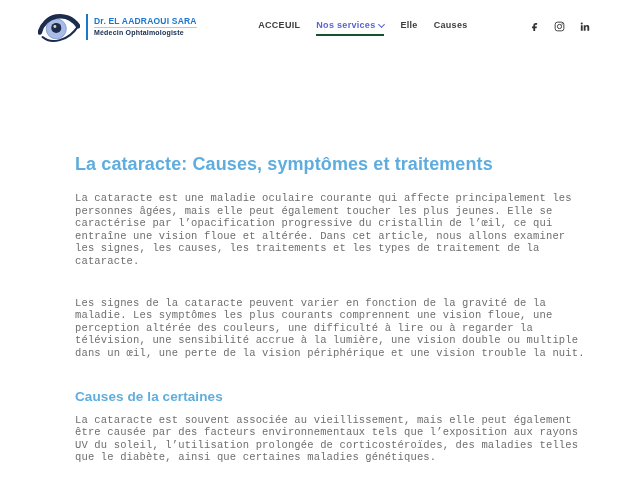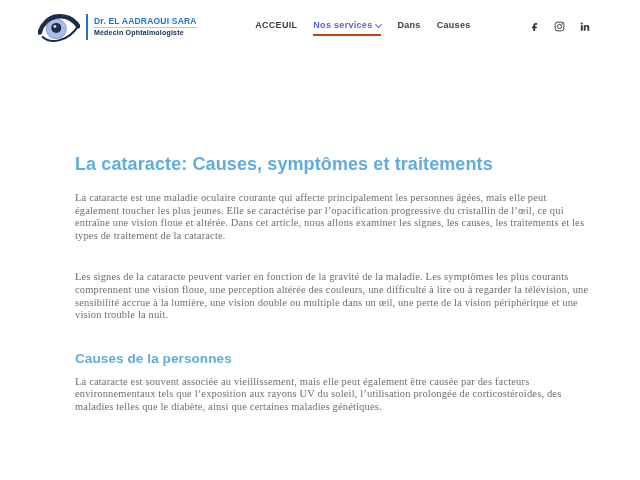--- a/index.html
+++ b/index.html
@@ -29,42 +29,42 @@
     border-top: 1px solid #b9c6db; padding-top: 1px; margin-top: 1px;
     white-space: nowrap;
   }
 
   .nav { display: flex; align-items: flex-start; gap: 16px; margin-top: 11px; }
   .nav-item {
     font-size: 9px; font-weight: bold; color: #3d3d3d; letter-spacing: 0.3px;
     cursor: pointer; white-space: nowrap; padding-bottom: 4px;
     display: flex; align-items: center; gap: 4px;
   }
-  .nav-item.active { color: #5c63d2; border-bottom: 2px solid #c2410c; }
+  .nav-item.active { color: #5c63d2; border-bottom: 2px solid #14532d; }
   .chevron {
     width: 5px; height: 5px; display: inline-block; margin-top: -2px;
     border-right: 1.5px solid #5c63d2; border-bottom: 1.5px solid #5c63d2;
     transform: rotate(45deg);
   }
 
   .social { display: flex; align-items: center; gap: 14px; margin-top: 12px; }
   .social-icon { width: 11px; height: 11px; cursor: pointer; display: block; }
 
   
   .article {
     width: 515px;
     margin: 96px 12px 0 75px;
   }
   .article-title {
     font-size: 18px; font-weight: bold; color: #5fadde;
     letter-spacing: 0.1px;
     margin-bottom: 17px;
   }
   .article p {
-    font-family: Liberation Serif, serif;
+    font-family: Liberation Mono, monospace;
     font-size: 10.5px;
     line-height: 12.6px;
     color: #6f6f6f;
     letter-spacing: 0.15px;
     margin-bottom: 29px;
   }
   .section-heading {
     font-size: 13.5px; font-weight: bold; color: #5fadde;
     letter-spacing: 0.1px;
     margin-bottom: 10px;
@@ -89,21 +89,21 @@
       <span class="logo-subtitle">Médecin Ophtalmologiste</span>
     </div>
   </div>
 
   <nav class="nav">
     <span class="nav-item">ACCEUIL</span>
     <span class="nav-item active">
       <span>Nos services</span>
       <span class="chevron"></span>
     </span>
-    <span class="nav-item">Dans</span>
+    <span class="nav-item">Elle</span>
     <span class="nav-item">Causes</span>
   </nav>
 
   <div class="social">
     <svg class="social-icon" viewBox="0 0 24 24">
       <path fill="#333333" d="M14.5 8h3.2V4.2h-3.2c-2.9 0-5.1 2.2-5.1 5.1v2.5H6.5v3.9h2.9V22h4v-6.3h3.1l.8-3.9h-3.9V9.1c0-.6.5-1.1 1.1-1.1z"></path>
     </svg>
     <svg class="social-icon" viewBox="0 0 24 24">
       <rect x="2.5" y="2.5" width="19" height="19" rx="5" fill="none" stroke="#333333" stroke-width="2"></rect>
       <circle cx="12" cy="12" r="4.6" fill="none" stroke="#333333" stroke-width="2"></circle>
@@ -115,15 +115,15 @@
   </div>
 
 </header>
 
 <main class="article">
   <h1 class="article-title">La cataracte: Causes, symptômes et traitements</h1>
   <p>La cataracte est une maladie oculaire courante qui affecte principalement les personnes âgées, mais elle peut également toucher les plus jeunes. Elle se caractérise par l’opacification progressive du cristallin de l’œil, ce qui entraîne une vision floue et altérée. Dans cet article, nous allons examiner les signes, les causes, les traitements et les types de traitement de la cataracte.</p>
 
   <p>Les signes de la cataracte peuvent varier en fonction de la gravité de la maladie. Les symptômes les plus courants comprennent une vision floue, une perception altérée des couleurs, une difficulté à lire ou à regarder la télévision, une sensibilité accrue à la lumière, une vision double ou multiple dans un œil, une perte de la vision périphérique et une vision trouble la nuit.</p>
 
-  <h2 class="section-heading">Causes de la personnes</h2>
+  <h2 class="section-heading">Causes de la certaines</h2>
   <p>La cataracte est souvent associée au vieillissement, mais elle peut également être causée par des facteurs environnementaux tels que l’exposition aux rayons UV du soleil, l’utilisation prolongée de corticostéroïdes, des maladies telles que le diabète, ainsi que certaines maladies génétiques.</p>
 </main>
 
 </body></html>

